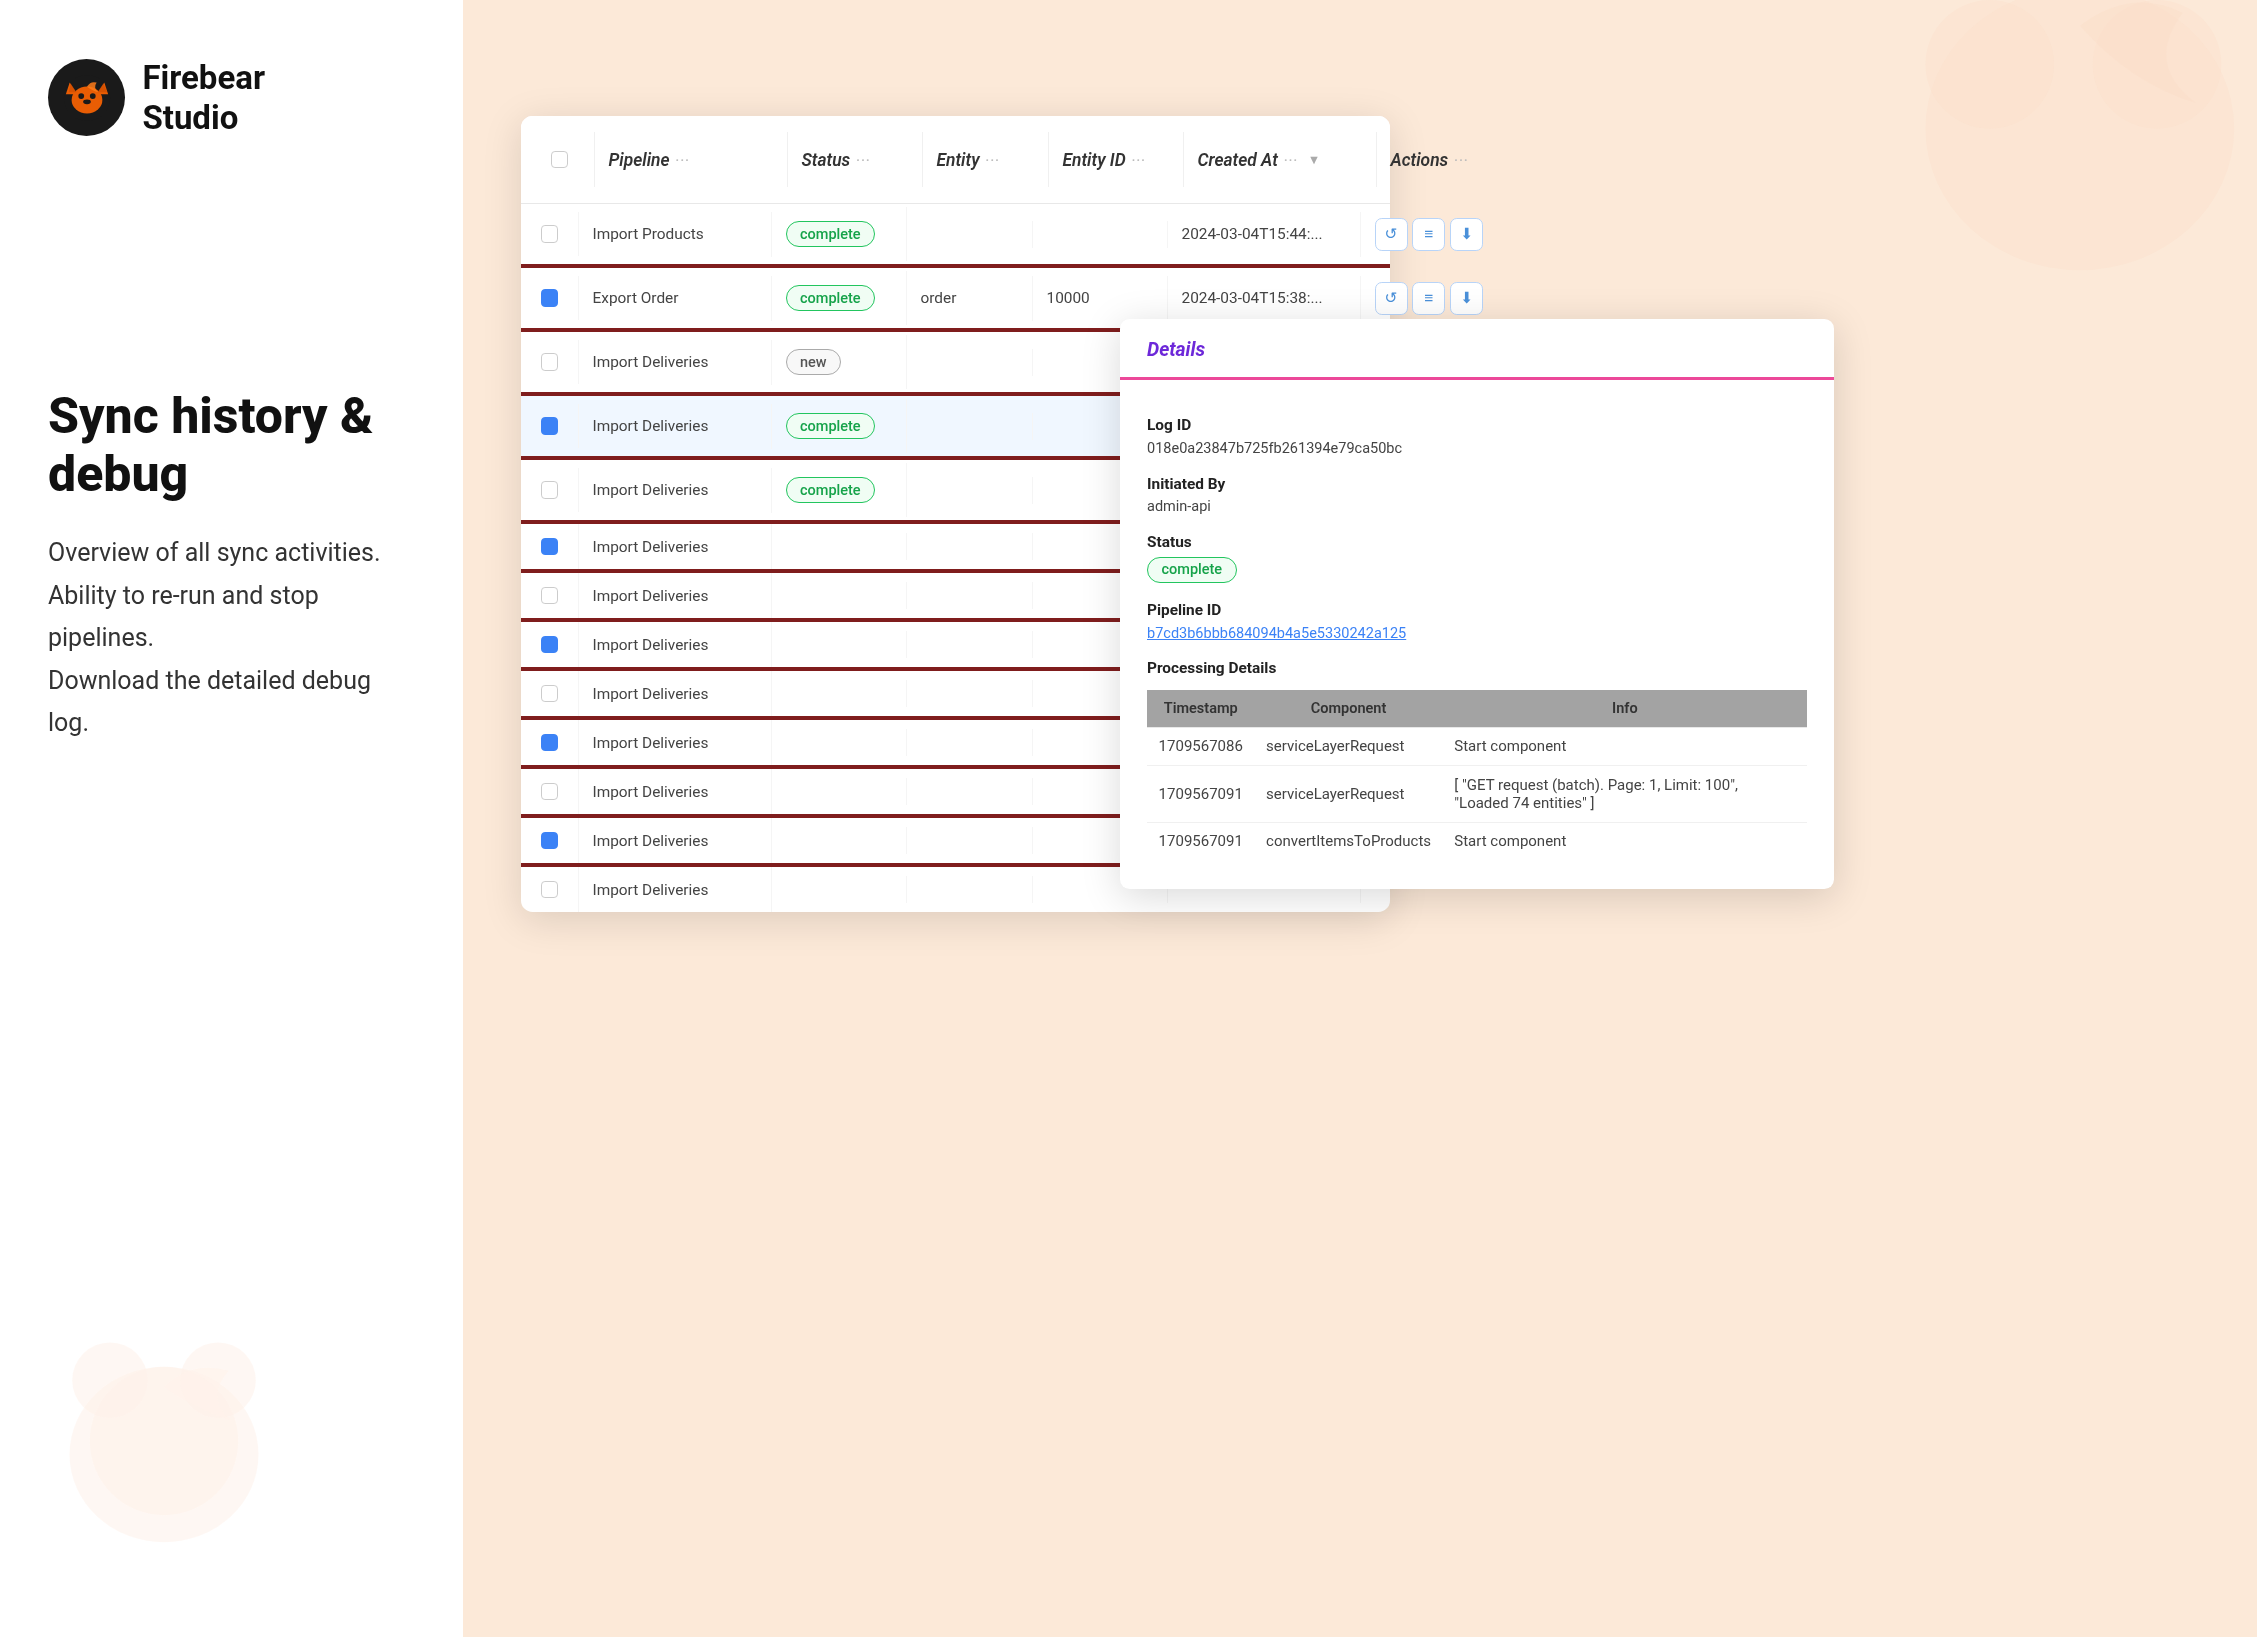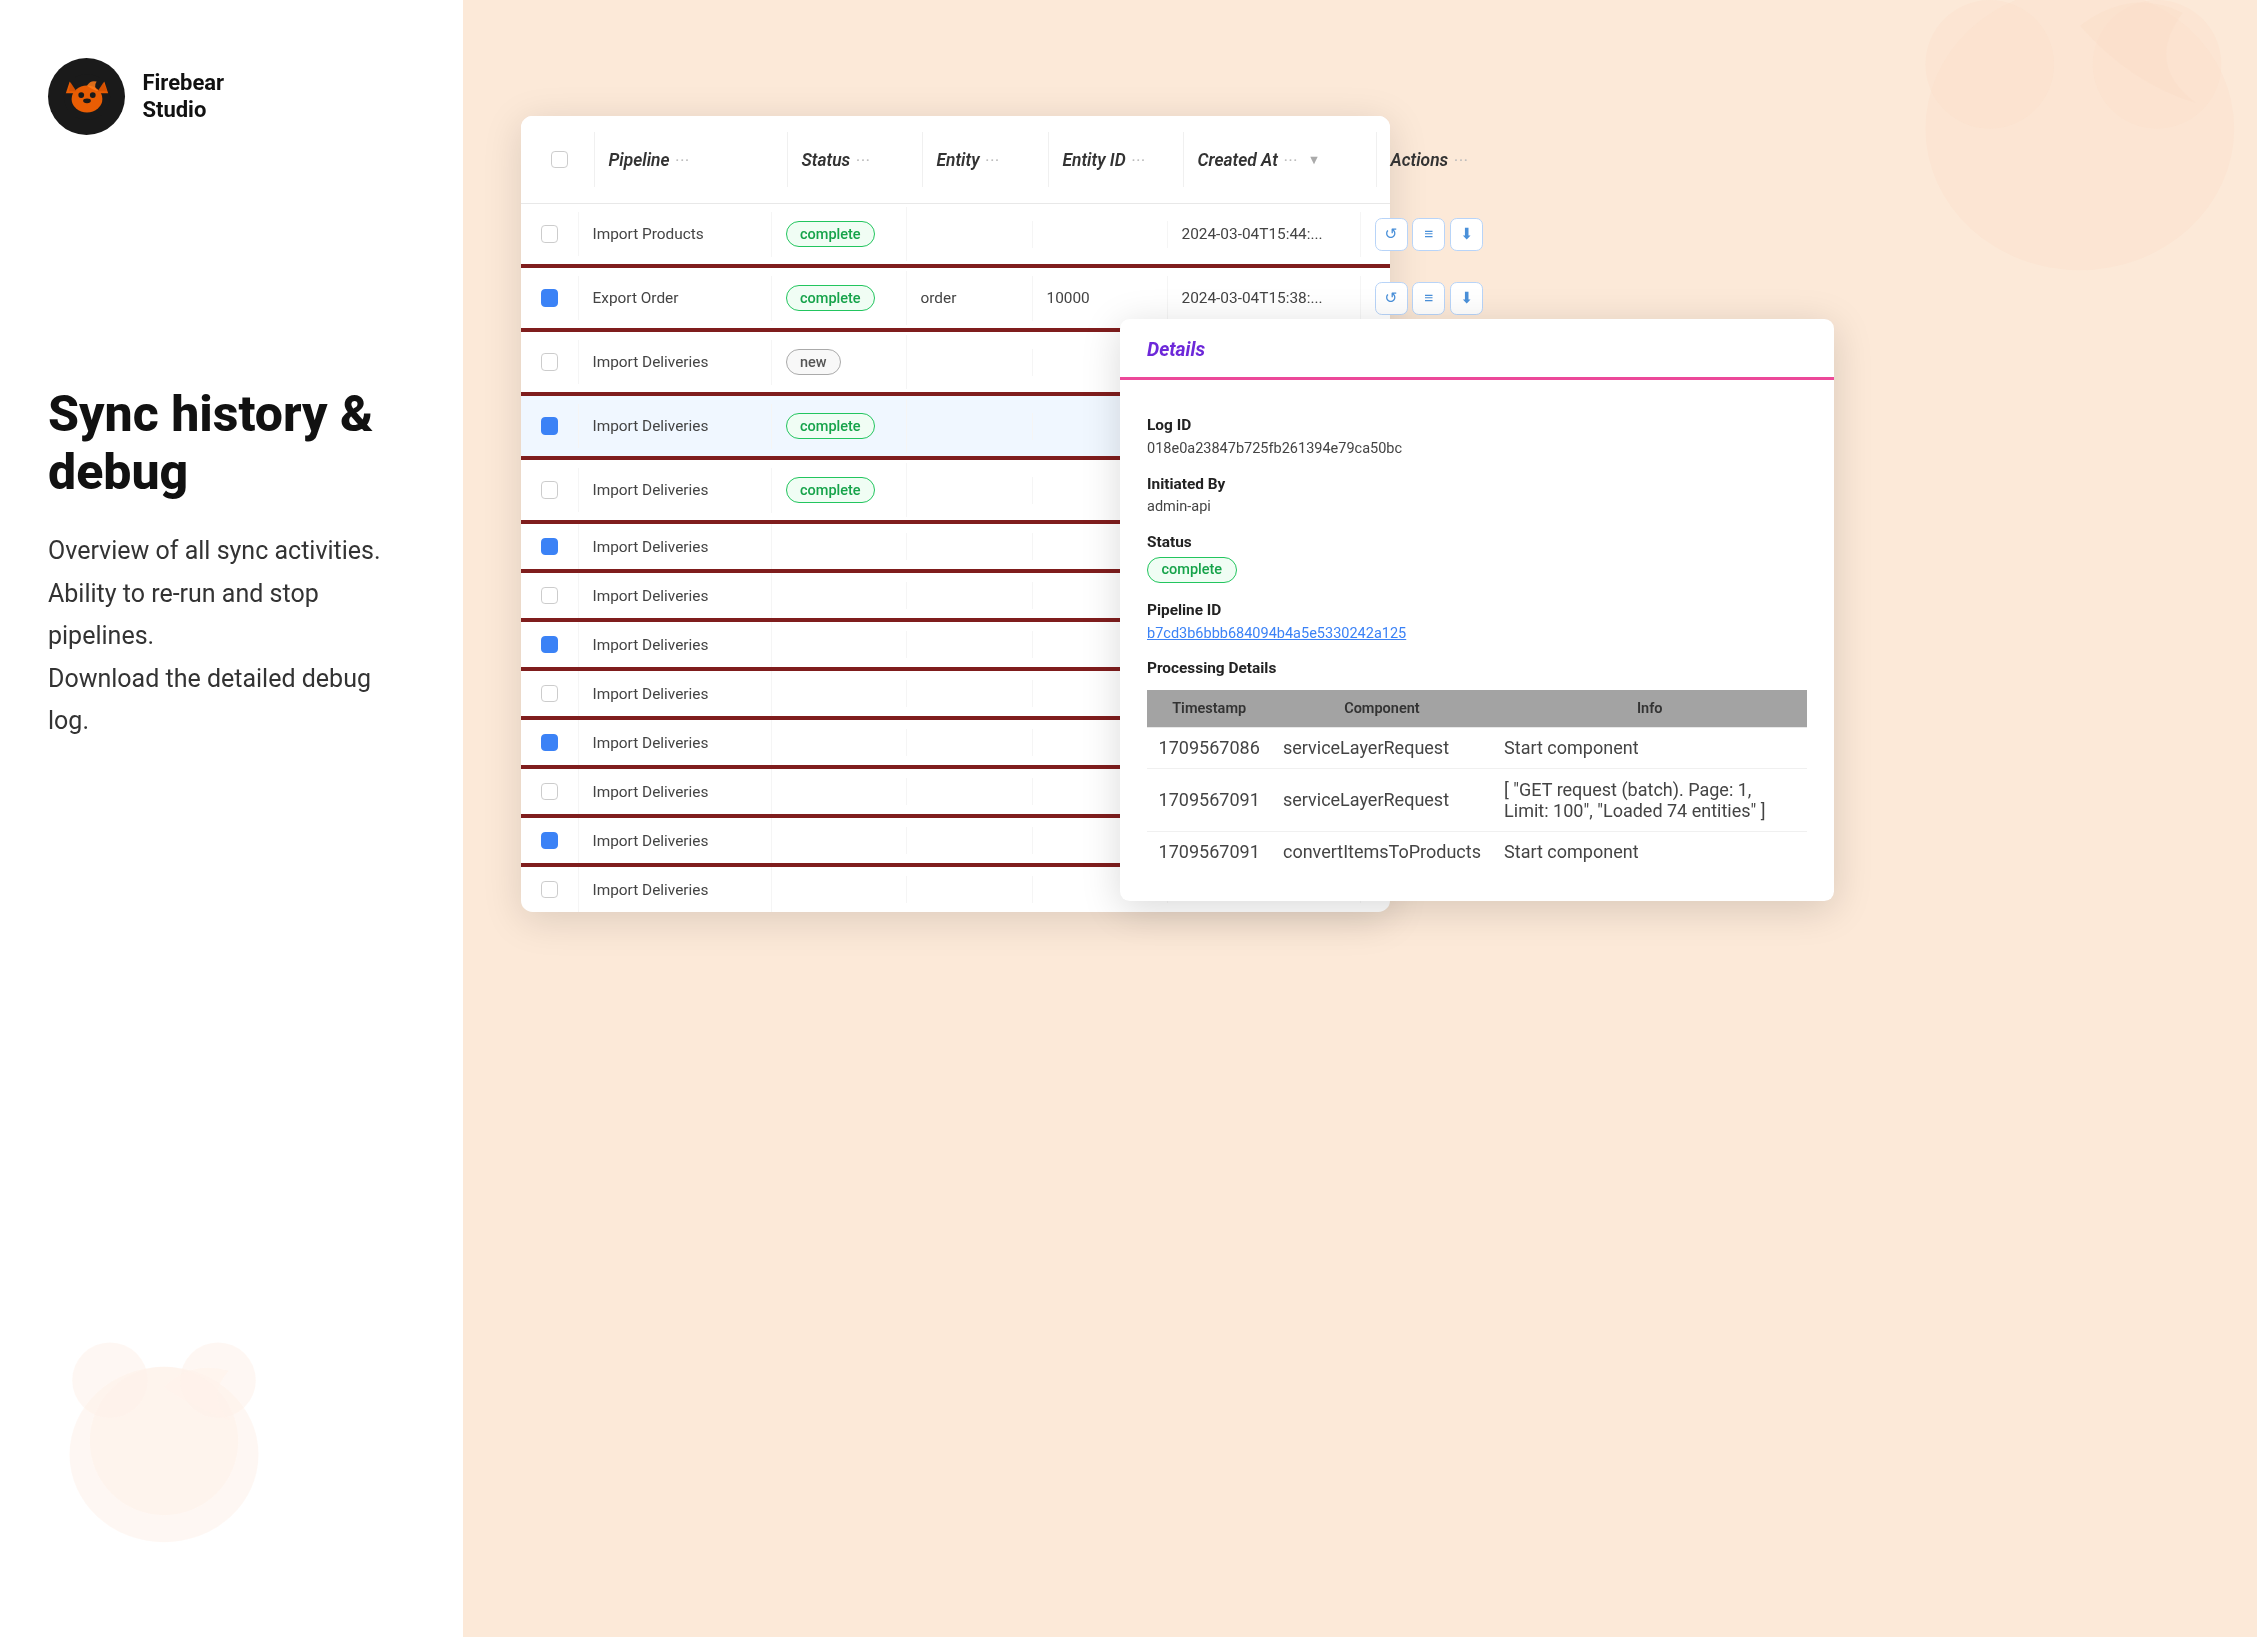--- a/index.html
+++ b/index.html
@@ -33,21 +33,21 @@
       width: 77px;
       height: 77px;
       background: #1a1a1a;
       border-radius: 50%;
       display: flex;
       align-items: center;
       justify-content: center;
       flex-shrink: 0;
     }
     .logo-text {
-      font-size: 22px;
+      font-size: 33px;
       font-weight: 700;
       line-height: 1.2;
       color: #111;
     }
     .hero-title {
       font-size: 50px;
       font-weight: 800;
       color: #111;
       margin-bottom: 29px;
       line-height: 1.15;
@@ -264,21 +264,21 @@
       color: #333;
       font-weight: 600;
       font-size: 14.5px;
       border-bottom: 1px solid #e8e8e8;
       background: #a3a3a3;
     }
     .processing-table td {
       padding: 9.7px 11.6px;
       color: #444;
       border-bottom: 1px solid #f0f0f0;
-      font-size: 18px;
+      font-size: 15px;
     }
     .processing-table tr:last-child td {
       border-bottom: none;
     }
   </style>
 </head>
 <body>
 
 <div class="left-panel">
   <div class="logo-area">

